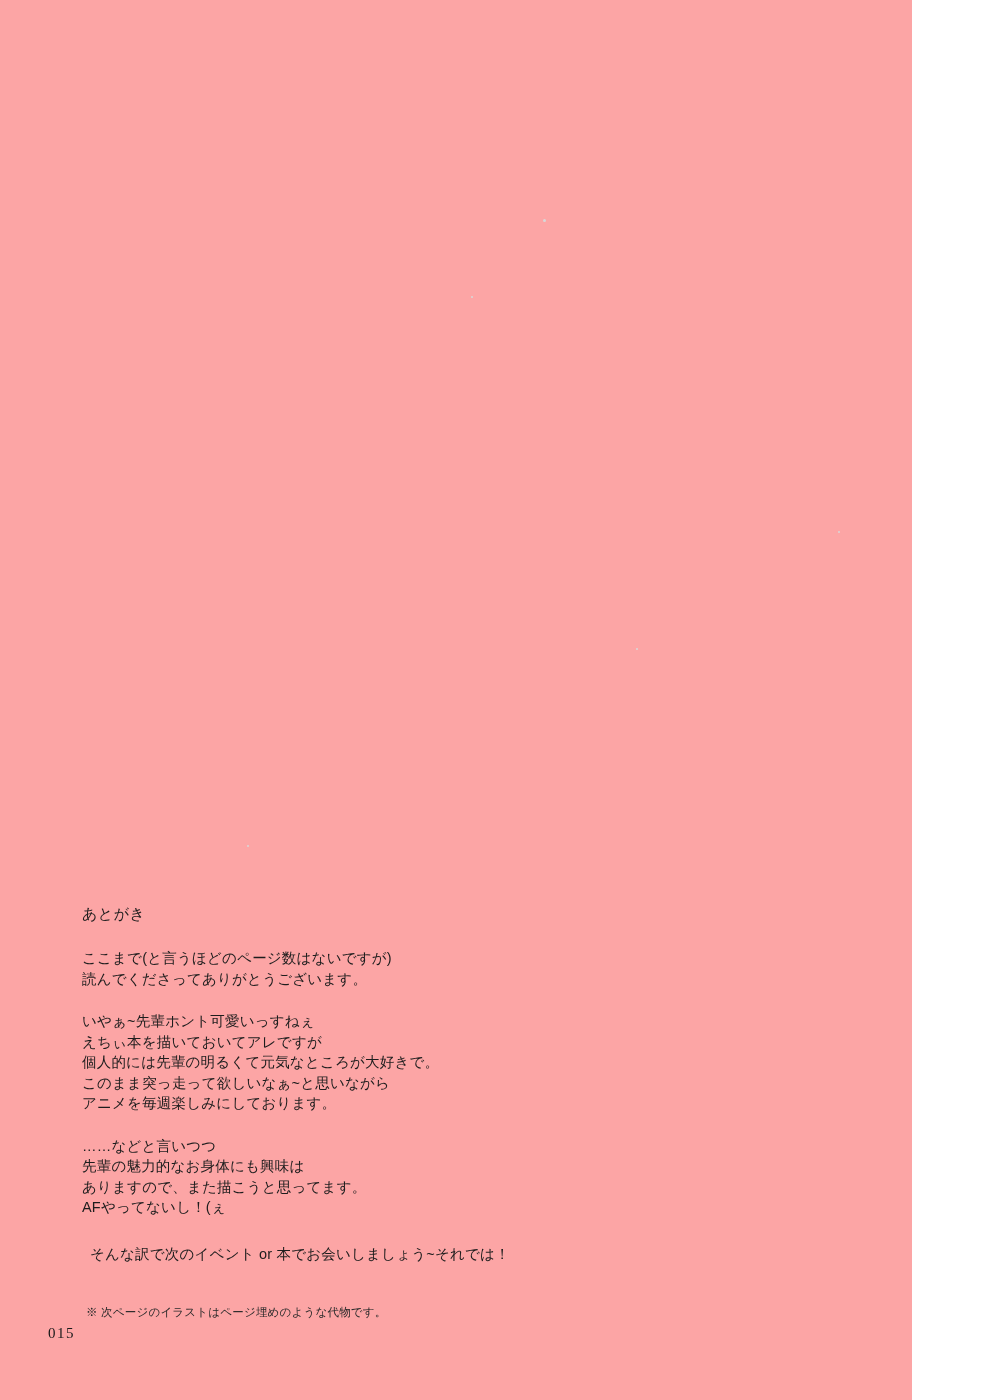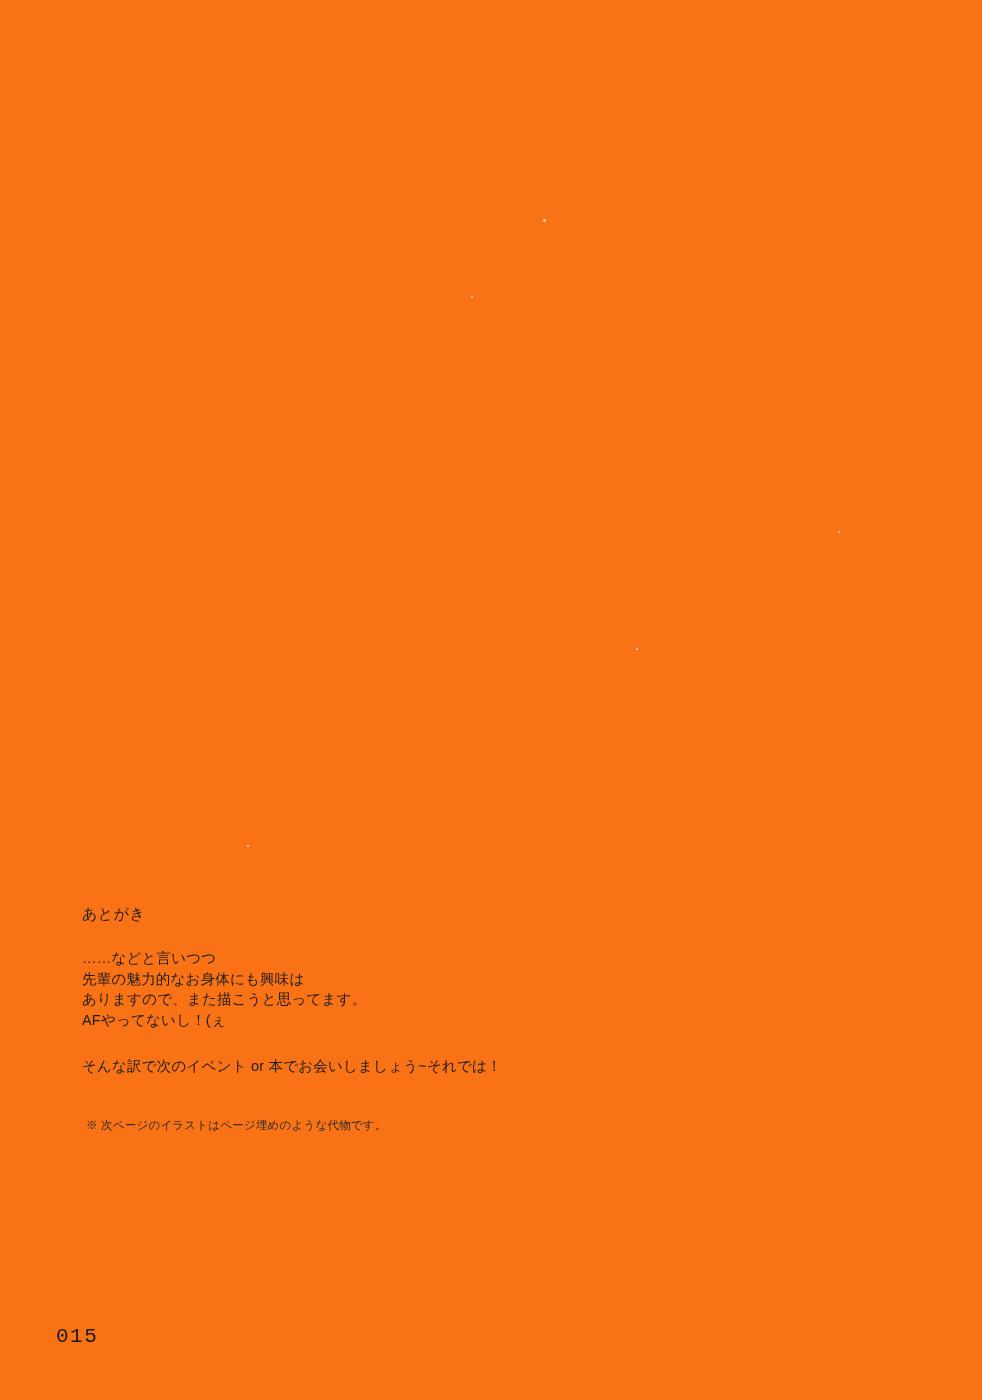--- a/index.html
+++ b/index.html
@@ -2,23 +2,23 @@
 <html><head>
 <meta charset="utf-8">
 <style>
   html, body {
     margin: 0;
     padding: 0;
     background: #ffffff;
   }
   .page {
     position: relative;
-    width: 982px;
+    width: 912px;
     height: 1400px;
-    background: #f97316;
+    background: #fca5a5;
     overflow: hidden;
     font-family: "Liberation Sans", sans-serif;
     color: #1a1a1a;
   }
   
   .speckle {
     position: absolute;
     background: #d8d8d8;
     border-radius: 50%;
     pointer-events: none;
@@ -43,55 +43,62 @@
     color: #1d1d1d;
     white-space: pre-line;
     letter-spacing: 0.2px;
   }
   .aw-block.tight {
     margin-bottom: 26px;
   }
   .aw-closing {
     font-size: 14.5px;
     line-height: 20.5px;
-    margin: 18px 0 0 0;
+    margin: 18px 0 0 8px;
     color: #1d1d1d;
     letter-spacing: 0.2px;
   }
   .aw-note {
     font-size: 11.5px;
     line-height: 16px;
     margin: 40px 0 16px 4px;
     color: #2a2a2a;
     letter-spacing: 0.2px;
   }
   .page-number {
     position: absolute;
-    left: 56px;
+    left: 48px;
     top: 1325px;
-    font-size: 21px;
+    font-size: 15px;
     letter-spacing: 1.5px;
     color: #1a1a1a;
-    font-family: Liberation Mono, monospace;
+    font-family: Liberation Serif, serif;
   }
 </style>
 </head>
 <body>
 
 <div class="page">
 
   <div class="speckle" style="left:543px; top:219px; width:3px; height:3px;"></div>
   <div class="speckle" style="left:471px; top:296px; width:2px; height:2px;"></div>
   <div class="speckle" style="left:838px; top:531px; width:2px; height:2px;"></div>
   <div class="speckle" style="left:636px; top:648px; width:2px; height:2px;"></div>
   <div class="speckle" style="left:247px; top:845px; width:2px; height:2px;"></div>
 
   <div class="afterword">
     <h1 class="aw-title">あとがき</h1>
 
+    <p class="aw-block">ここまで(と言うほどのページ数はないですが)
+読んでくださってありがとうございます。</p>
+    <p class="aw-block">いやぁ~先輩ホント可愛いっすねぇ
+えちぃ本を描いておいてアレですが
+個人的には先輩の明るくて元気なところが大好きで。
+このまま突っ走って欲しいなぁ~と思いながら
+アニメを毎週楽しみにしております。</p>
     <p class="aw-block tight">……などと言いつつ
 先輩の魅力的なお身体にも興味は
 ありますので、また描こうと思ってます。
 AFやってないし！(ぇ</p>
 
     <p class="aw-closing">そんな訳で次のイベント or 本でお会いしましょう~それでは！</p>
 
     <p class="aw-note">※ 次ページのイラストはページ埋めのような代物です。</p>
   </div>
 

